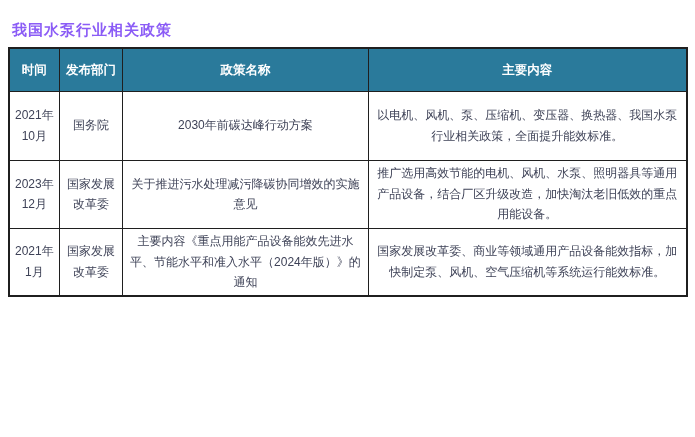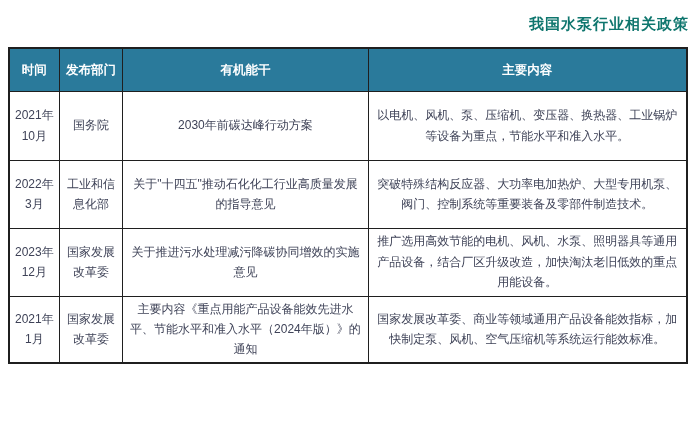--- a/index.html
+++ b/index.html
@@ -4,26 +4,26 @@
 <style>
   html,body{margin:0;padding:0;}
   body{
     width:695px;height:437px;
     background:#ffffff;
     font-family:"Liberation Sans","DejaVu Sans",sans-serif;
     position:relative;
     overflow:hidden;
   }
   .page-title{
-    margin:6px;
+    margin:12px;
     padding-top:9px;
-    text-align:right;
+    text-align:left;
     font-size:15px;
     font-weight:bold;
-    color:#0f766e;
+    color:#8b5cf6;
     letter-spacing:1px;
   }
   .policy-table{
     position:absolute;
     left:8px; top:47px;
     width:680px;
     border-collapse:collapse;
     table-layout:fixed;
     border:2px solid #1f1f1f;
   }
@@ -63,38 +63,32 @@
 </head>
 <body>
 
 <h1 class="page-title">我国水泵行业相关政策</h1>
 
 <table class="policy-table">
   <thead>
     <tr class="header-row">
       <th class="col-time">时间</th>
       <th class="col-dept">发布部门</th>
-      <th class="col-policy">有机能干</th>
+      <th class="col-policy">政策名称</th>
       <th class="col-content">主要内容</th>
     </tr>
   </thead>
   <tbody id="table-body">
   <tr>
     <td>2021年10月</td>
     <td>国务院</td>
     <td>2030年前碳达峰行动方案</td>
-    <td>以电机、风机、泵、压缩机、变压器、换热器、工业锅炉等设备为重点，节能水平和准入水平。</td>
+    <td>以电机、风机、泵、压缩机、变压器、换热器、我国水泵行业相关政策，全面提升能效标准。</td>
   </tr>
 
-  <tr>
-    <td>2022年3月</td>
-    <td>工业和信息化部</td>
-    <td>关于"十四五"推动石化化工行业高质量发展的指导意见</td>
-    <td>突破特殊结构反应器、大功率电加热炉、大型专用机泵、阀门、控制系统等重要装备及零部件制造技术。</td>
-  </tr>
 
 
   <tr>
     <td>2023年12月</td>
     <td>国家发展改革委</td>
     <td>关于推进污水处理减污降碳协同增效的实施意见</td>
     <td>推广选用高效节能的电机、风机、水泵、照明器具等通用产品设备，结合厂区升级改造，加快淘汰老旧低效的重点用能设备。</td>
   </tr>
 
   <tr>

